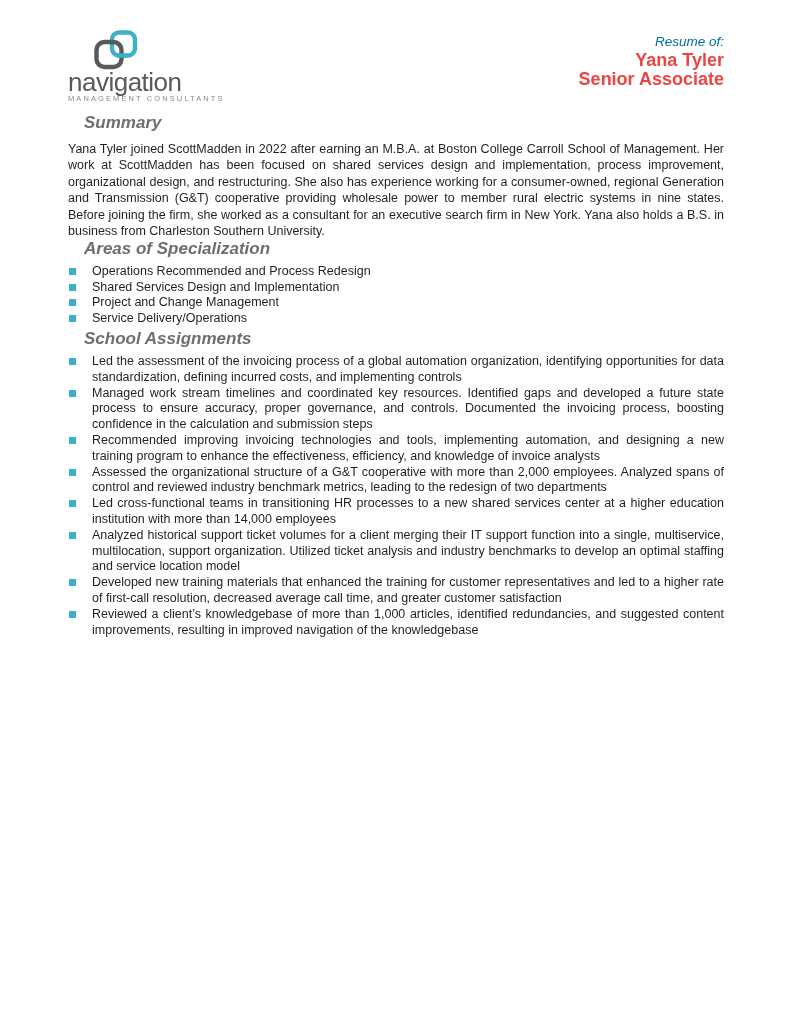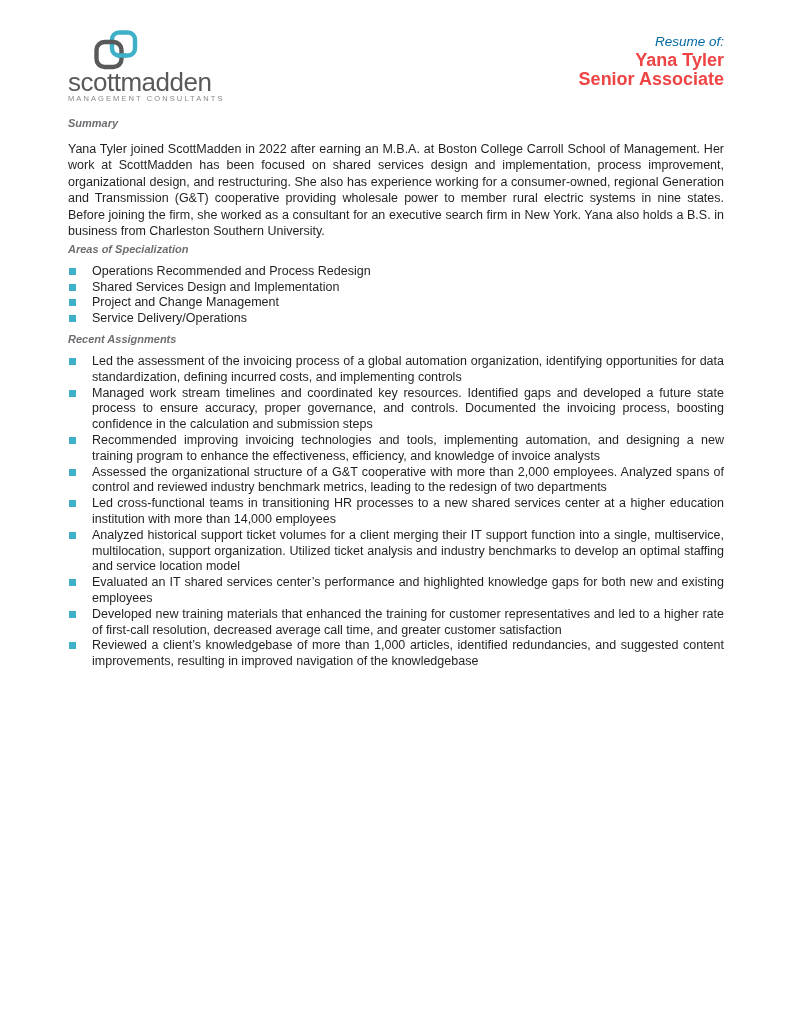--- a/index.html
+++ b/index.html
@@ -42,25 +42,25 @@
     white-space: nowrap;
   }
   .title-block { text-align: right; padding-top: 5px; }
   .resume-of { font-style: italic; font-size: 13.5px; line-height: 18px; color: #0369a1; }
   .person-name, .person-role { font-weight: bold; font-size: 18px; line-height: 18.5px; color: #ef4444; }
 
   
   .content { margin-top: 0; }
   h2.section-heading {
     color: #6D6E71;
-    font-size: 11px;
+    font-size: 17px;
     line-height: 14px;
     font-style: italic;
     font-weight: bold;
-    margin: 0;
+    margin: 16px;
   }
   #summary-heading { margin-top: 13px; margin-bottom: 11px; }
   #specialization-heading { margin-top: 3px; margin-bottom: 8px; }
   #assignments-heading { margin-top: 6px; margin-bottom: 8px; }
 
   .summary-paragraph {
     font-size: 12.5px;
     line-height: 16.4px;
     text-align: justify;
     margin: 0 0 0 0;
@@ -89,21 +89,21 @@
 
 <div class="page">
 
   <header class="header">
     <div class="logo">
       <svg class="logo-icon" width="46" height="40" viewBox="0 0 46 40" aria-hidden="true">
         <rect x="18" y="2.5" width="23" height="23" rx="7" fill="none" stroke="#3EB1C8" stroke-width="4.4"></rect>
         <rect x="2.5" y="12" width="25" height="25" rx="8" fill="none" stroke="#58595B" stroke-width="4.4"></rect>
         <path d="M 23 25.5 L 32.5 25.5" fill="none" stroke="#3EB1C8" stroke-width="4.4"></path>
       </svg>
-      <div class="wordmark">scottmadden</div>
+      <div class="wordmark">navigation</div>
       <div class="tagline">MANAGEMENT CONSULTANTS</div>
     </div>
 
     <div class="title-block">
       <div class="resume-of">Resume of:</div>
       <div class="person-name">Yana Tyler</div>
       <div class="person-role">Senior Associate</div>
     </div>
   </header>
 
@@ -113,27 +113,26 @@
     <p class="summary-paragraph">Yana Tyler joined ScottMadden in 2022 after earning an M.B.A. at Boston College Carroll School of Management. Her work at ScottMadden has been focused on shared services design and implementation, process improvement, organizational design, and restructuring. She also has experience working for a consumer-owned, regional Generation and Transmission (G&amp;T) cooperative providing wholesale power to member rural electric systems in nine states. Before joining the firm, she worked as a consultant for an executive search firm in New York. Yana also holds a B.S. in business from Charleston Southern University.</p>
 
     <h2 class="section-heading" id="specialization-heading">Areas of Specialization</h2>
     <ul class="bullet-list spec-list">
       <li>Operations Recommended and Process Redesign</li>
       <li>Shared Services Design and Implementation</li>
       <li>Project and Change Management</li>
       <li>Service Delivery/Operations</li>
     </ul>
 
-    <h2 class="section-heading" id="assignments-heading">Recent Assignments</h2>
+    <h2 class="section-heading" id="assignments-heading">School Assignments</h2>
     <ul class="bullet-list assign-list">
       <li>Led the assessment of the invoicing process of a global automation organization, identifying opportunities for data standardization, defining incurred costs, and implementing controls</li>
       <li>Managed work stream timelines and coordinated key resources. Identified gaps and developed a future state process to ensure accuracy, proper governance, and controls. Documented the invoicing process, boosting confidence in the calculation and submission steps</li>
       <li>Recommended improving invoicing technologies and tools, implementing automation, and designing a new training program to enhance the effectiveness, efficiency, and knowledge of invoice analysts</li>
       <li>Assessed the organizational structure of a G&amp;T cooperative with more than 2,000 employees. Analyzed spans of control and reviewed industry benchmark metrics, leading to the redesign of two departments</li>
       <li>Led cross-functional teams in transitioning HR processes to a new shared services center at a higher education institution with more than 14,000 employees</li>
       <li>Analyzed historical support ticket volumes for a client merging their IT support function into a single, multiservice, multilocation, support organization. Utilized ticket analysis and industry benchmarks to develop an optimal staffing and service location model</li>
-      <li>Evaluated an IT shared services center’s performance and highlighted knowledge gaps for both new and existing employees</li>
       <li>Developed new training materials that enhanced the training for customer representatives and led to a higher rate of first-call resolution, decreased average call time, and greater customer satisfaction</li>
       <li>Reviewed a client’s knowledgebase of more than 1,000 articles, identified redundancies, and suggested content improvements, resulting in improved navigation of the knowledgebase</li>
     </ul>
 
   </main>
 </div>
 
 </body></html>

